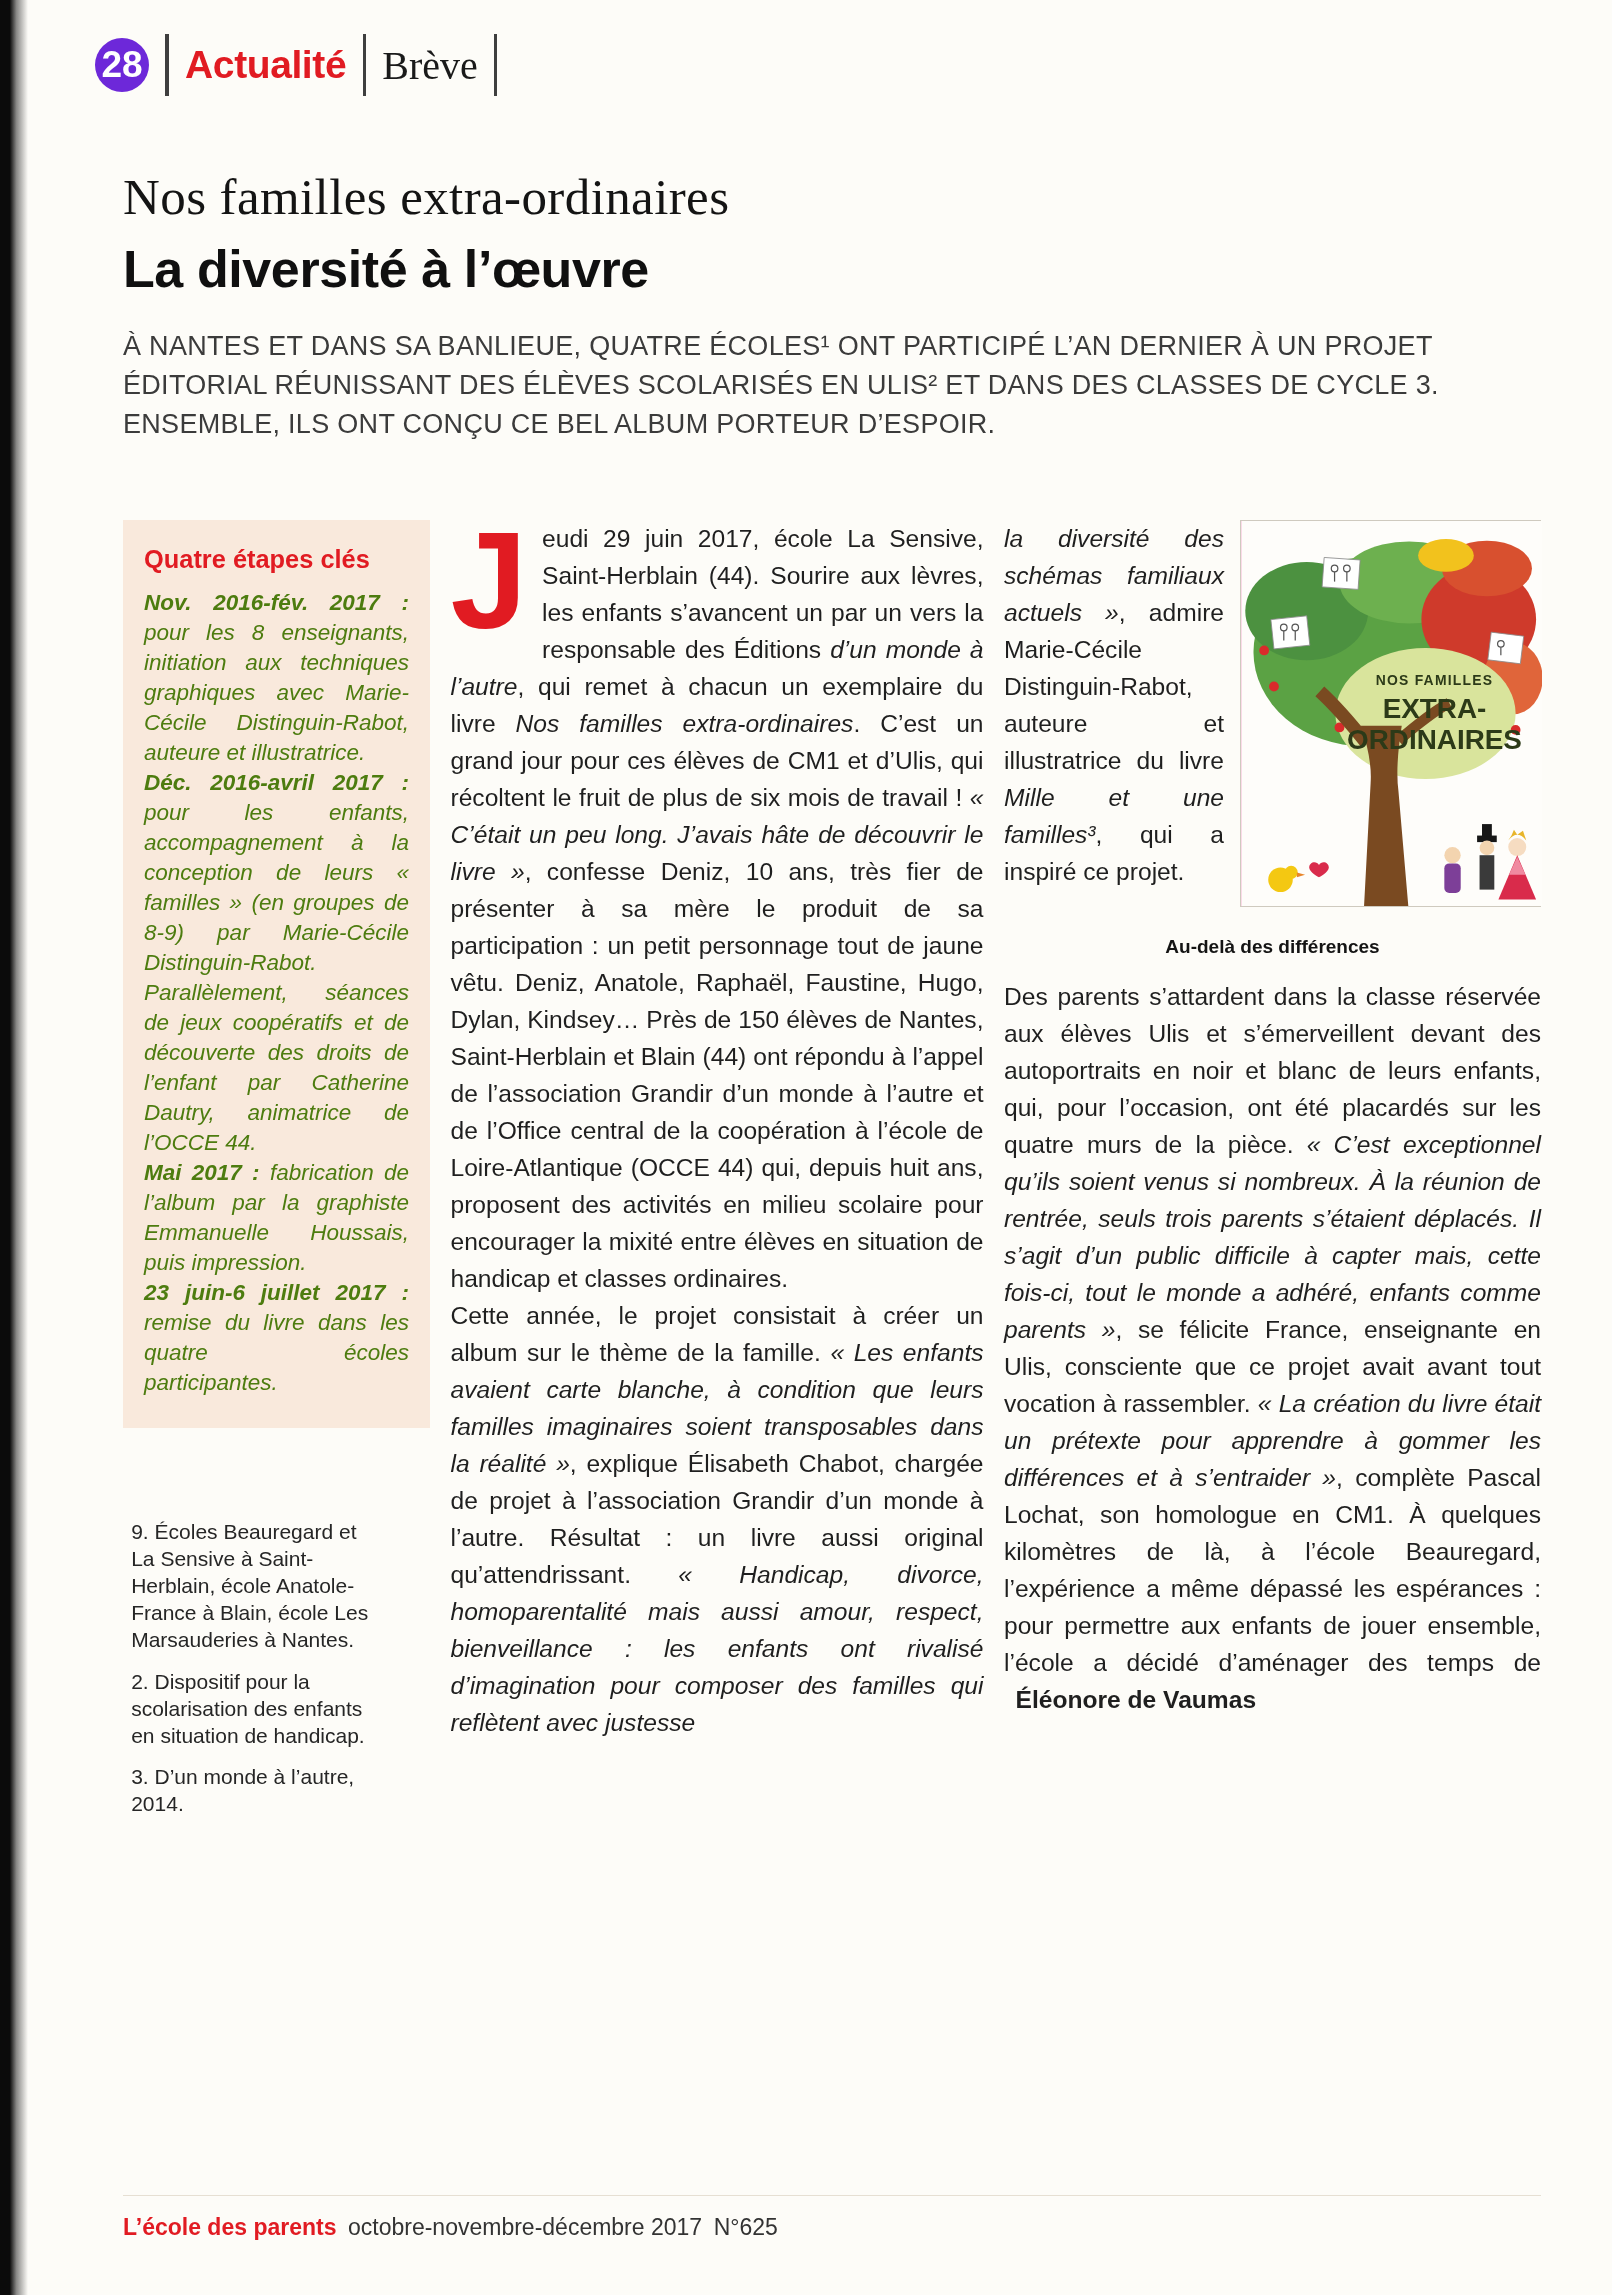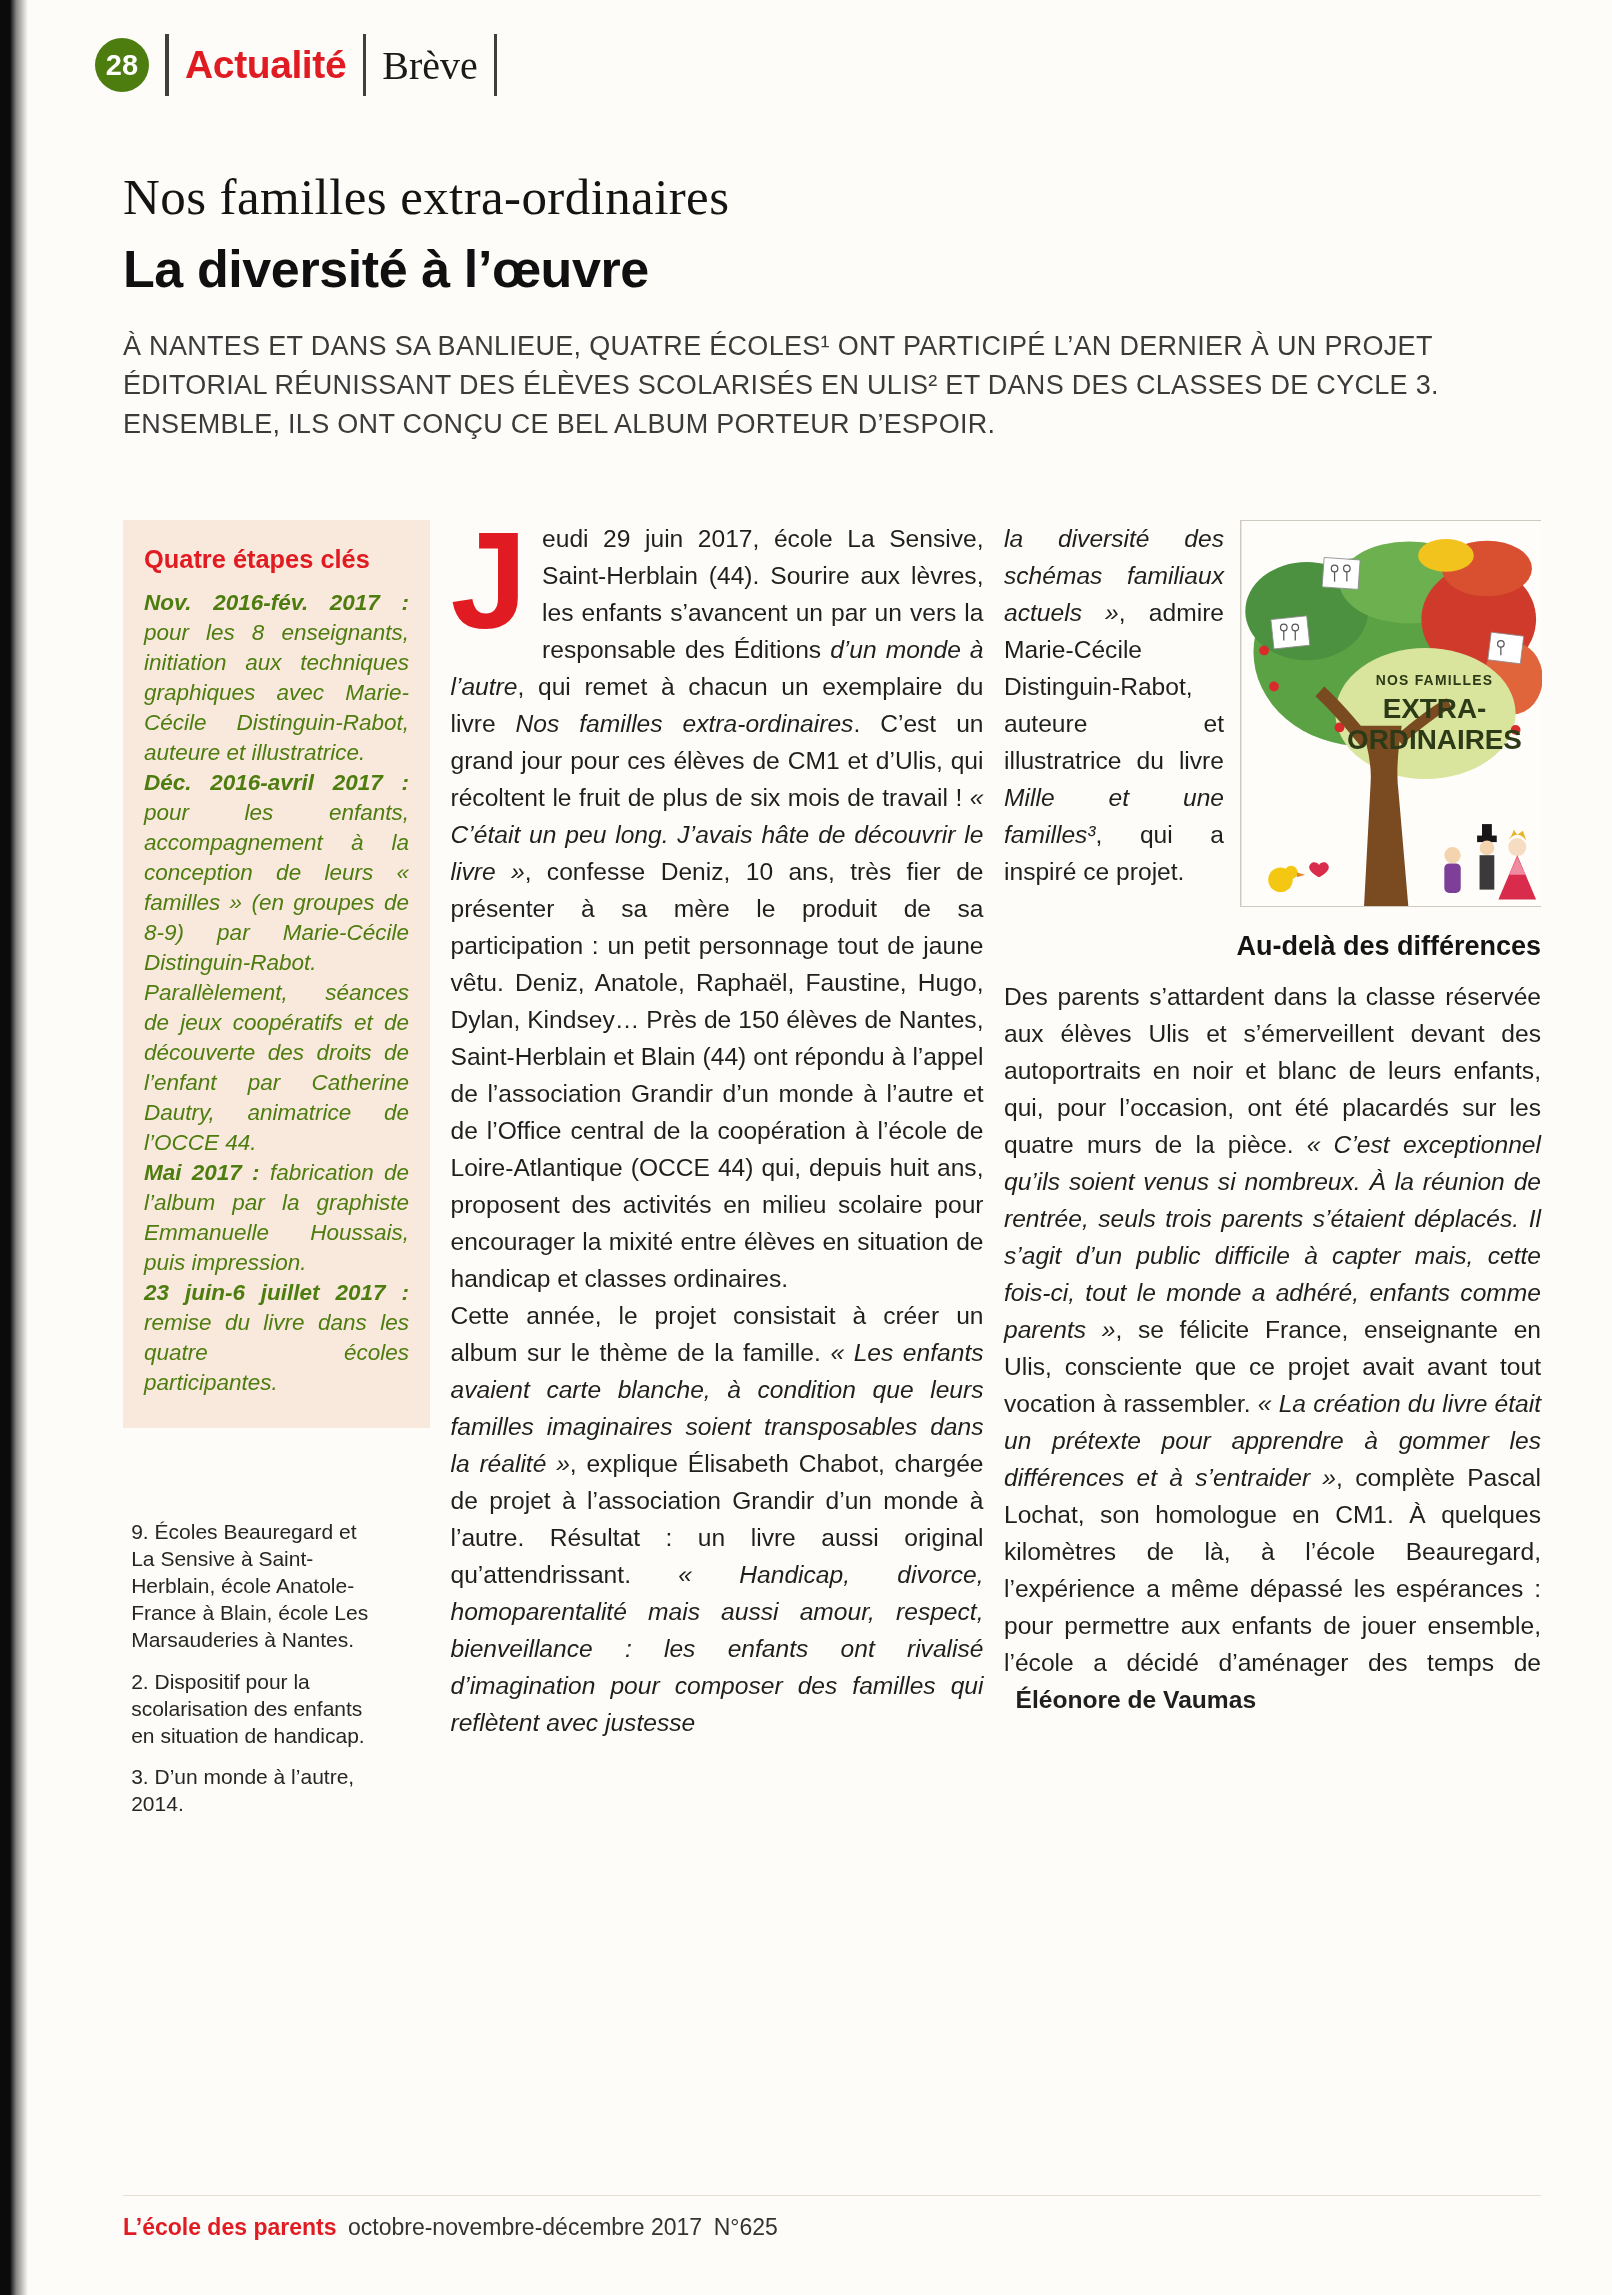--- a/index.html
+++ b/index.html
@@ -15,22 +15,22 @@
     background:var(--paper);color:var(--ink);
     font-family:"Liberation Sans",sans-serif;overflow:hidden;
   }
   .scan-edge{
     position:absolute;left:0;top:0;bottom:0;width:28px;
     background:linear-gradient(90deg,#0b0b0b 0,#0b0b0b 9.8px,rgba(40,40,40,.55) 16.4px,rgba(120,120,120,0) 28px);
   }
   
   .masthead{position:absolute;left:95px;top:34px;display:flex;align-items:center;}
   .page-circle{
-    width:54px;height:54px;border-radius:50%;background:#4d7c0f;color:#fff;
-    font-weight:700;font-size:29px;display:flex;align-items:center;justify-content:center;flex:0 0 auto;
+    width:54px;height:54px;border-radius:50%;background:#6d28d9;color:#fff;
+    font-weight:700;font-size:37px;display:flex;align-items:center;justify-content:center;flex:0 0 auto;
   }
   .m-sep{width:3.3px;height:62px;background:#3f3f3f;margin:0 16.4px;flex:0 0 auto;}
   .section-label{font-size:39px;font-weight:700;color:var(--accent_red);letter-spacing:-0.4px;white-space:nowrap;}
   .rubric-label{font-family:"Liberation Serif",serif;font-size:40px;color:#1a1a1a;white-space:nowrap;}
   
   .titles{position:absolute;left:123px;top:168px;width:1397px;}
   .kicker{font-family:"Liberation Serif",serif;font-weight:400;font-size:51px;color:#141414;letter-spacing:0.4px;}
   .main-title{font-size:52px;font-weight:700;margin-top:13px;letter-spacing:-0.4px;color:#101010;}
   .standfirst{margin-top:28px;font-size:27px;line-height:39px;color:#3b3b3b;letter-spacing:0.3px;}
   
@@ -45,21 +45,21 @@
   .footnote{font-size:21px;line-height:27px;margin-bottom:14.8px;color:#262626;}
   .col-mid{font-size:24.6px;line-height:37px;text-align:justify;}
   .col-mid p{margin:0;}
   .dropcap{
     float:left;font-weight:700;font-size:138px;line-height:107px;
     color:var(--accent_red);margin:6.6px 14.8px 3.3px 0;
   }
   .col-right{font-size:24.6px;line-height:37px;text-align:justify;}
   .right-top{display:grid;grid-template-columns:220px 301px;column-gap:16.4px;align-items:start;margin-bottom:21px;}
   .book-cover{width:301px;border:0.8px solid #cfcabf;background:#ec4899;line-height:0;}
-  .subhead{font-size:27px;font-weight:700;margin:11.5px 0 13px;text-align:right;color:#141414;}
+  .subhead{font-size:19px;font-weight:700;margin:11.5px 0 13px;text-align:center;color:#141414;}
   .byline{margin-top:-37px;display:flex;justify-content:flex-start;}
   .byline span{font-weight:700;background:var(--paper);padding-left:11.5px;white-space:nowrap;}
   .seg-i{font-style:italic;}
   .seg-b{font-weight:700;}
   
   .footer{
     position:absolute;left:123px;top:2195px;width:1418px;
     border-top:1.6px solid #e6dfd3;padding-top:18px;
     font-size:23px;display:flex;align-items:flex-end;gap:11.5px;
   }

